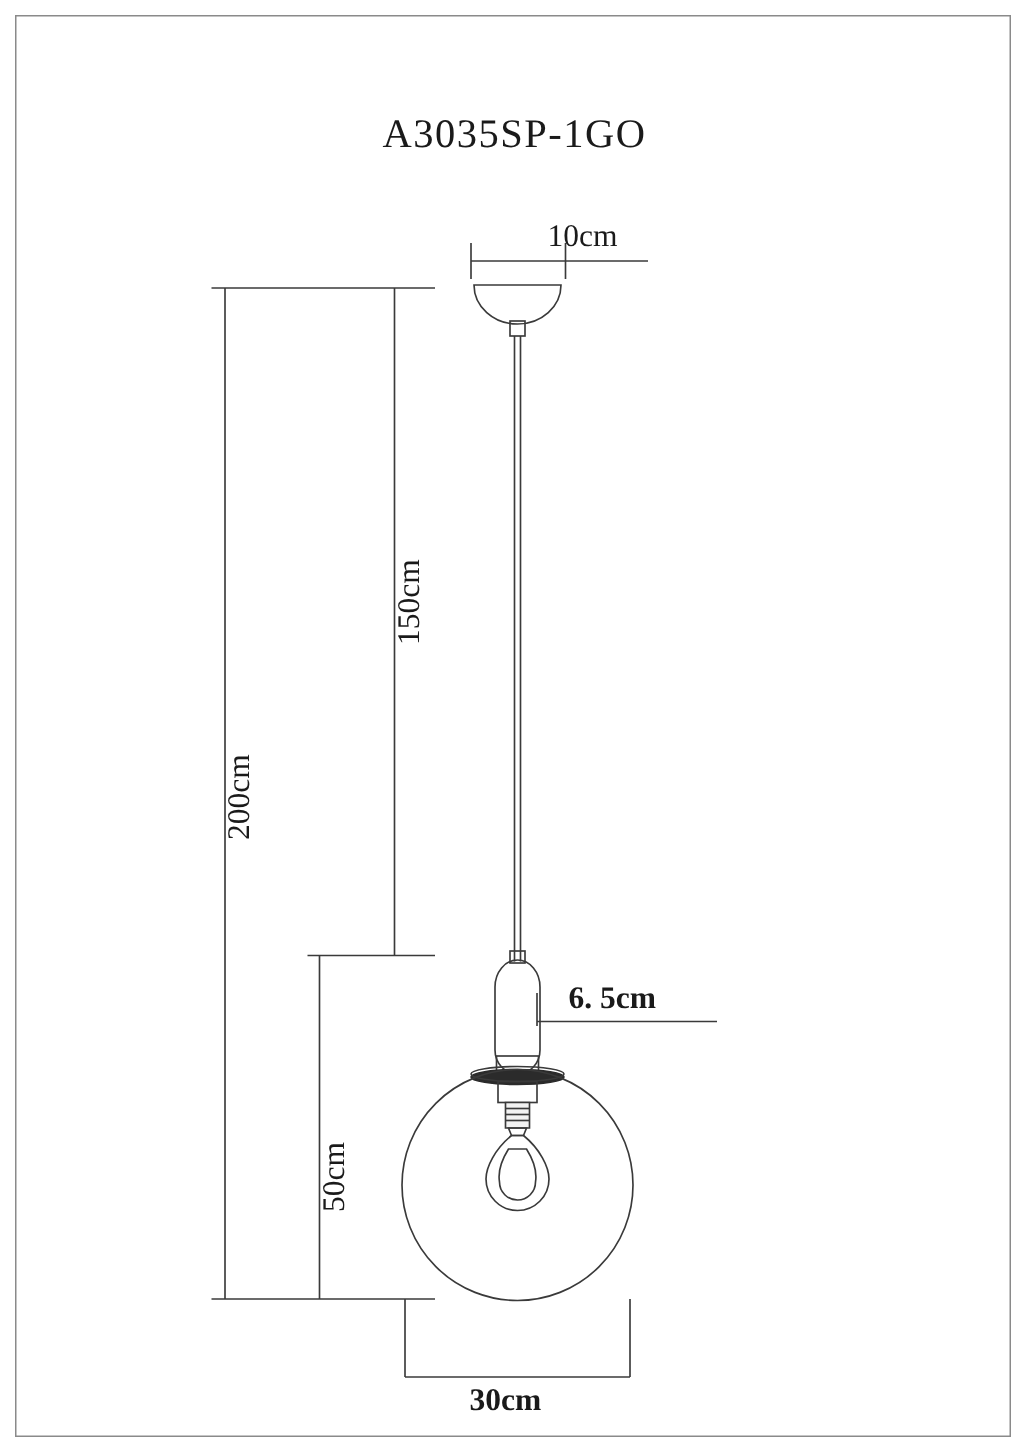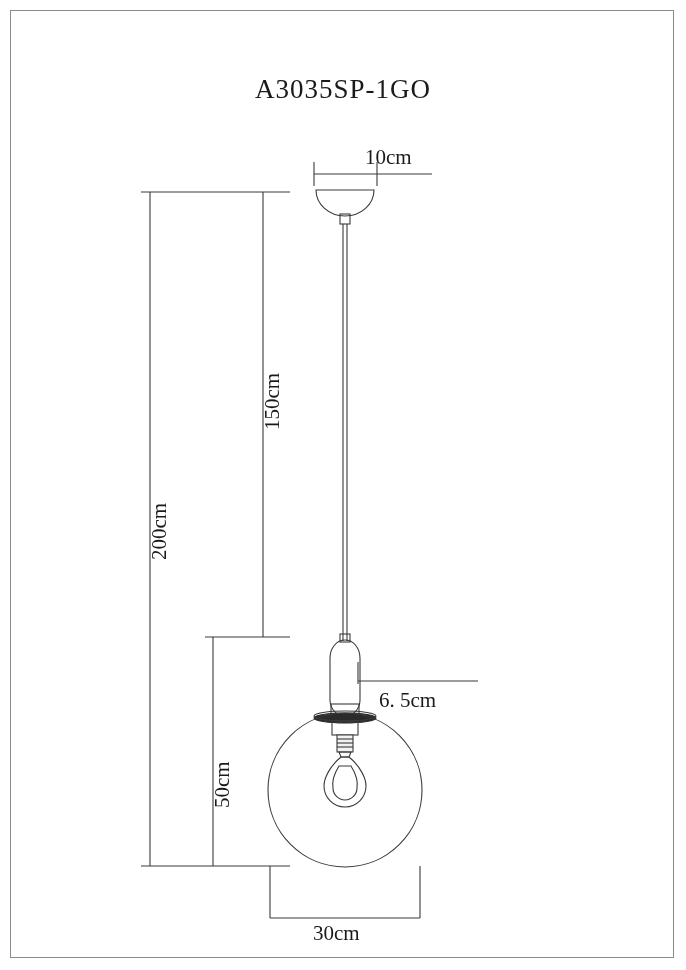--- a/index.html
+++ b/index.html
@@ -149,19 +149,19 @@
 
     </g>
   </svg>
 
   <div class="dim-label" style="left:365px; top:145px;font-family:Liberation Serif, serif;">10cm</div>
 
   <div class="dim-label vert" style="left:260px; top:430px;">150cm</div>
 
   <div class="dim-label vert" style="left:147px; top:560px;">200cm</div>
 
-  <div class="dim-label" style="left:379px; top:688px;">6. 5cm</div>
+  <div class="dim-label" style="left:379px; top:653px;font-weight:bold;">6. 5cm</div>
 
   <div class="dim-label vert" style="left:210px; top:808px;">50cm</div>
 
-  <div class="dim-label" style="left:313px; top:921px;">30cm</div>
+  <div class="dim-label" style="left:313px; top:921px;font-weight:bold;">30cm</div>
 
 </div>
 
 </body></html>

